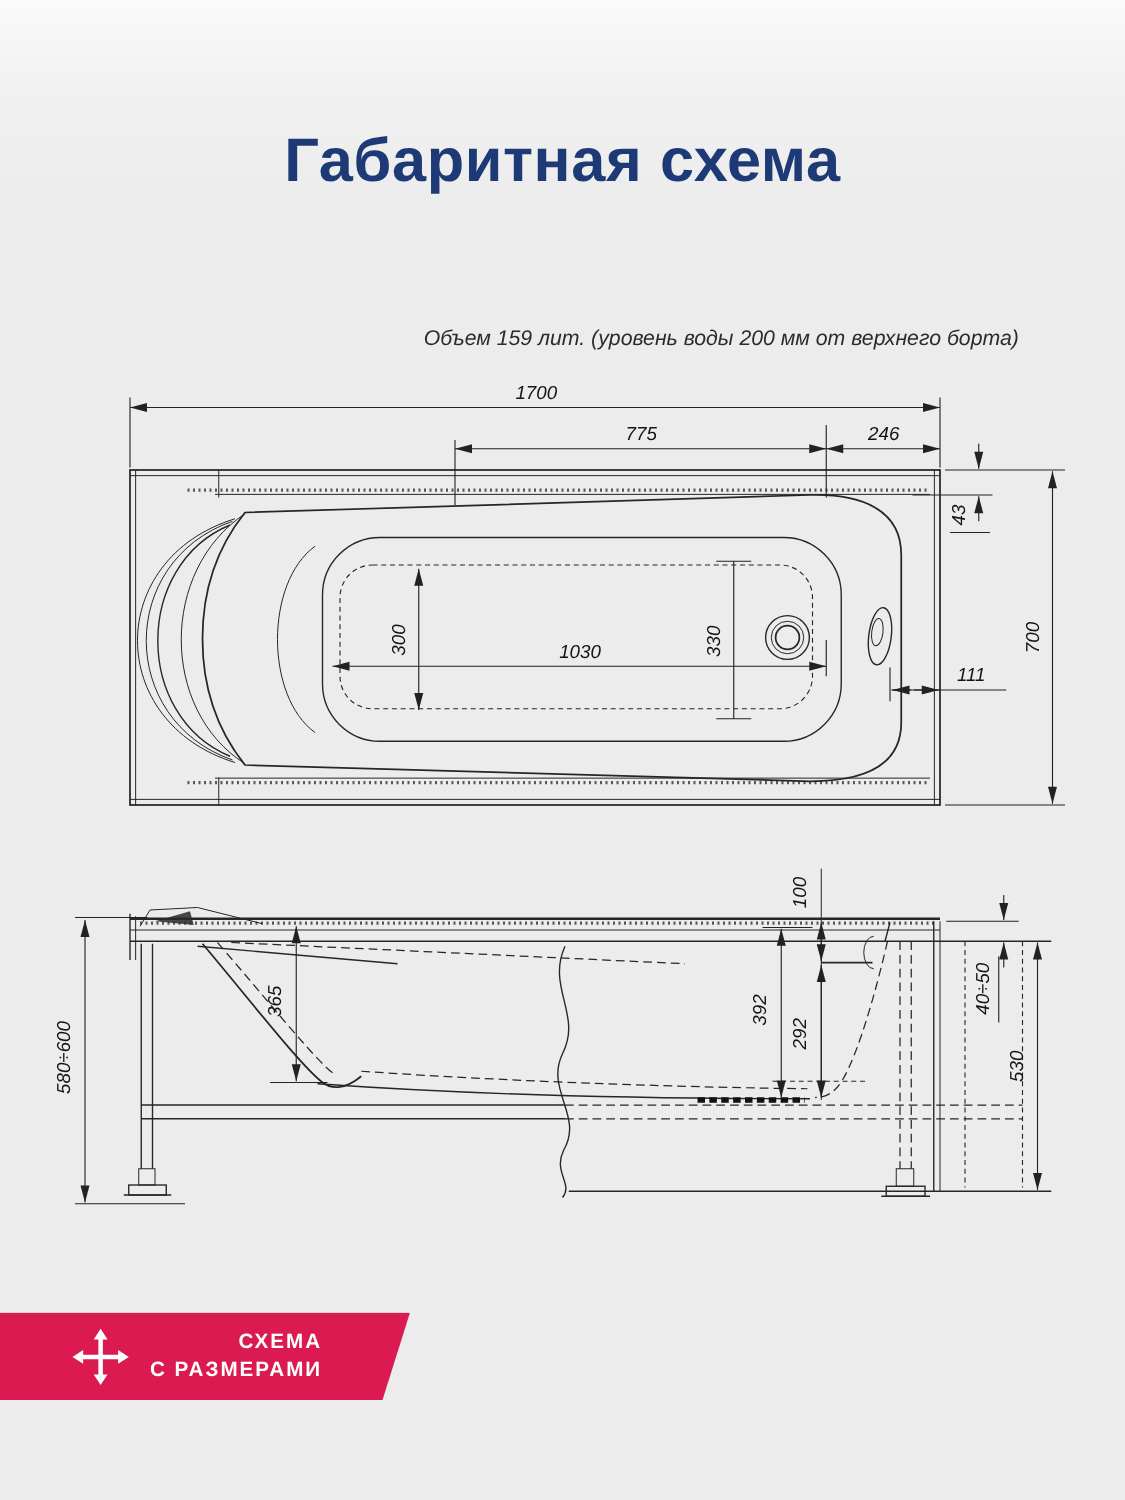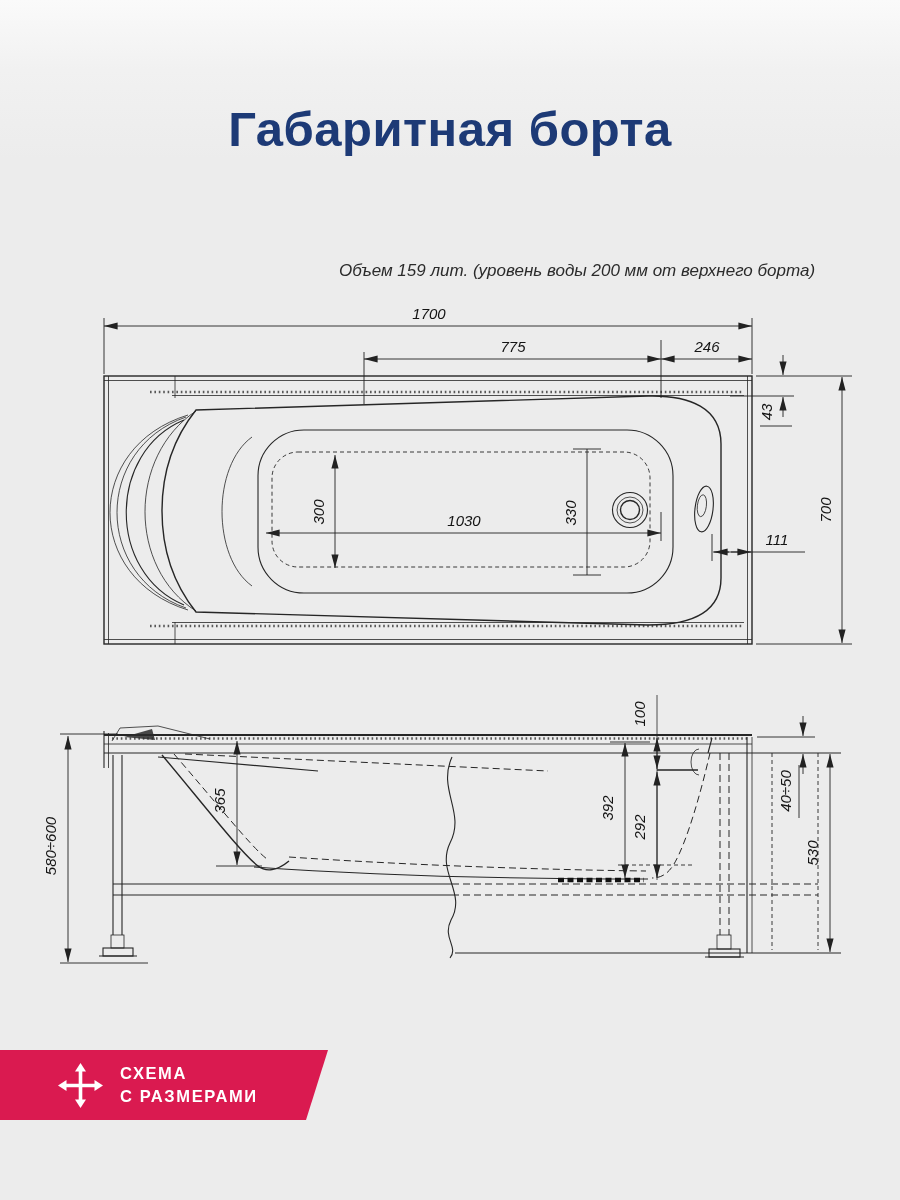--- a/index.html
+++ b/index.html
@@ -39,28 +39,29 @@
   svg text.dim{
     font-family:"Liberation Sans",sans-serif;
     font-style:italic;font-size:15px;fill:#141414;text-anchor:middle;
   }
   .badge{
     position:absolute;top:1050px;left:0;width:328px;height:70px;
     background:var(--badge-color);
     clip-path:polygon(0 0,328px 0,306px 70px,0 70px);
     display:flex;align-items:center;
     color:#fff;
+    text-align:right;
   }
   .badge-icon{margin-left:57px;flex:0 0 auto}
   .badge-text{margin-left:16px;font-weight:700;font-size:16.5px;letter-spacing:1.6px;line-height:1.42;text-transform:uppercase}
 </style>
 </head>
 <body>
 
-<div class="page-title">Габаритная борта</div>
+<div class="page-title">Габаритная схема</div>
 <div class="subtitle">Объем 159 лит. (уровень воды 200 мм от верхнего борта)</div>
 
 <svg class="drawing" width="900" height="1200" viewBox="0 0 900 1200">
   <defs>
     <marker id="arr" markerUnits="userSpaceOnUse" markerWidth="15" markerHeight="10" viewBox="0 0 15 10" refX="14.2" refY="5" orient="auto-start-reverse">
       <path d="M0.6,1.4 L14.2,5 L0.6,8.6 Z" fill="#222"></path>
     </marker>
   </defs>
 
   <g>

